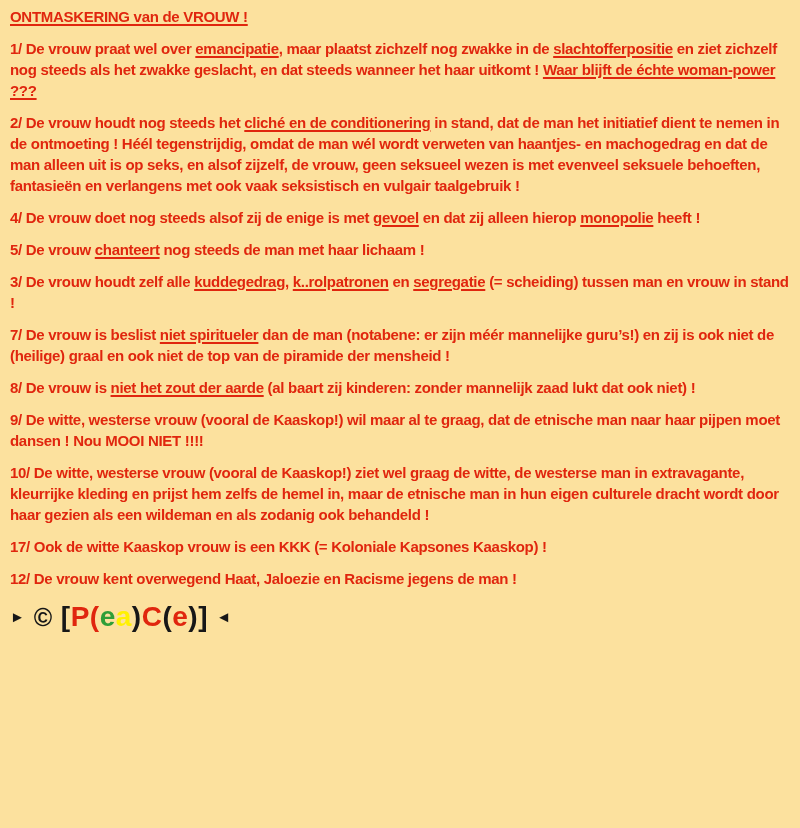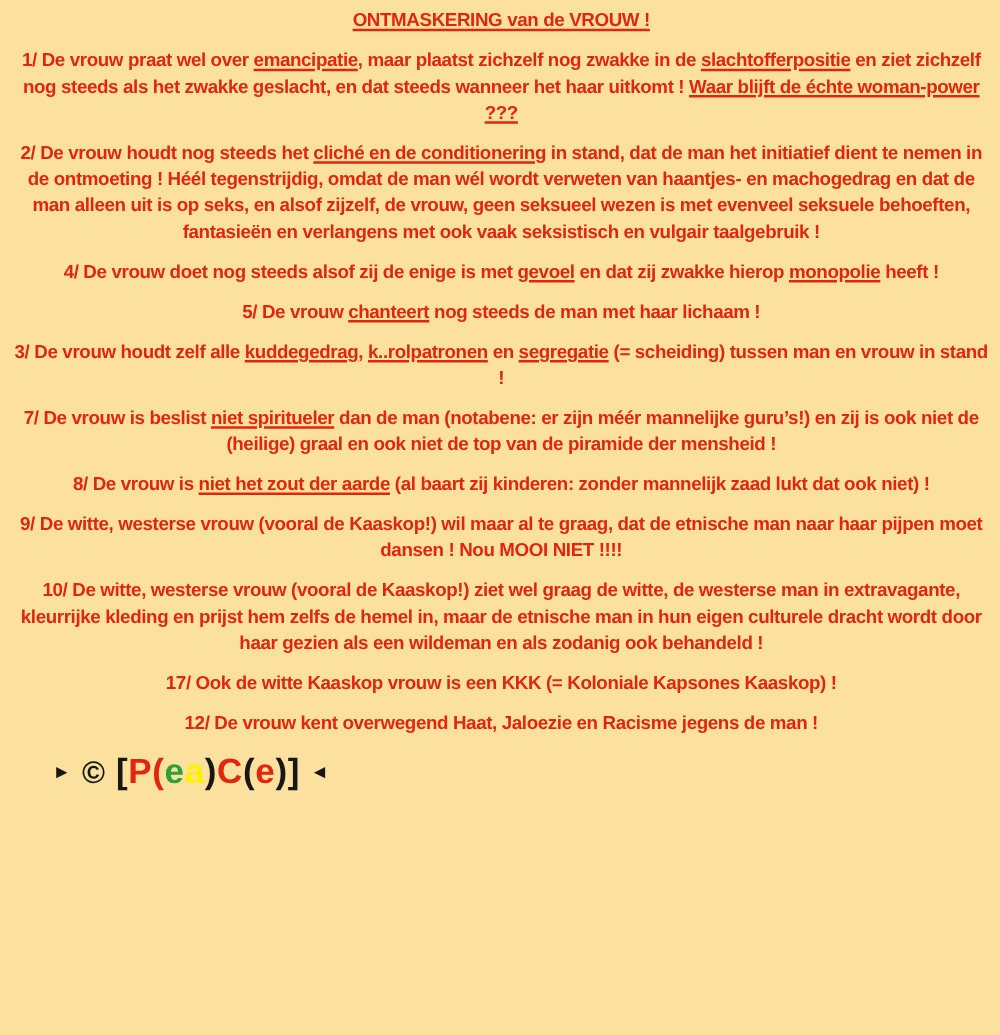--- a/index.html
+++ b/index.html
@@ -12,51 +12,49 @@
     padding: 6px 8px 0 10px;
     font-family: "Liberation Sans", sans-serif;
     font-weight: bold;
     font-size: 15px;
     line-height: 21px;
     letter-spacing: -0.3px;
     color: #E0260E;
   }
   .doc p {
     margin: 0 0 11px 0;
-    text-align: center;
   }
   .ul {
     text-decoration: underline;
     text-decoration-thickness: 2px;
     text-underline-offset: 2px;
   }
   .footer {
     margin-top: 3px;
     font-size: 28px;
     line-height: 34px;
     letter-spacing: 0.5px;
     white-space: pre;
-    margin-left: 32px;
   }
   .footer .tri {
     font-size: 15px;
     vertical-align: 4px;
   }
   .footer .cp {
     font-size: 25px;
   }
 </style>
 </head>
 <body>
 
 <div class="doc">
     <p><span class="ul">ONTMASKERING van de VROUW !</span></p>
     <p><span>1/ De vrouw praat wel over </span><span class="ul">emancipatie</span><span>, maar plaatst zichzelf nog zwakke in de </span><span class="ul">slachtofferpositie</span><span> en ziet zichzelf nog steeds als het zwakke geslacht, en dat steeds wanneer het haar uitkomt ! </span><span class="ul">Waar blijft de échte woman-power ???</span></p>
     <p><span>2/ De vrouw houdt nog steeds het </span><span class="ul">cliché en de conditionering</span><span> in stand, dat de man het initiatief dient te nemen in de ontmoeting ! Héél tegenstrijdig, omdat de man wél wordt verweten van haantjes- en machogedrag en dat de man alleen uit is op seks, en alsof zijzelf, de vrouw, geen seksueel wezen is met evenveel seksuele behoeften, fantasieën en verlangens met ook vaak seksistisch en vulgair taalgebruik !</span></p>
-    <p><span>4/ De vrouw doet nog steeds alsof zij de enige is met </span><span class="ul">gevoel</span><span> en dat zij zwakke hierop </span><span class="ul">monopolie</span><span> heeft !</span></p>
+    <p><span>4/ De vrouw doet nog steeds alsof zij de enige is met </span><span class="ul">gevoel</span><span> en dat zij alleen hierop </span><span class="ul">monopolie</span><span> heeft !</span></p>
     <p><span>5/ De vrouw </span><span class="ul">chanteert</span><span> nog steeds de man met haar lichaam !</span></p>
     <p><span>3/ De vrouw houdt zelf alle </span><span class="ul">kuddegedrag</span><span>, </span><span class="ul">k..rolpatronen</span><span> en </span><span class="ul">segregatie</span><span> (= scheiding) tussen man en vrouw in stand !</span></p>
     <p><span>7/ De vrouw is beslist </span><span class="ul">niet spiritueler</span><span> dan de man (notabene: er zijn méér mannelijke guru’s!) en zij is ook niet de (heilige) graal en ook niet de top van de piramide der mensheid !</span></p>
     <p><span>8/ De vrouw is </span><span class="ul">niet het zout der aarde</span><span> (al baart zij kinderen: zonder mannelijk zaad lukt dat ook niet) !</span></p>
     <p><span>9/ De witte, westerse vrouw (vooral de Kaaskop!) wil maar al te graag, dat de etnische man naar haar pijpen moet dansen ! Nou MOOI NIET !!!!</span></p>
     <p><span>10/ De witte, westerse vrouw (vooral de Kaaskop!) ziet wel graag de witte, de westerse man in extravagante, kleurrijke kleding en prijst hem zelfs de hemel in, maar de etnische man in hun eigen culturele dracht wordt door haar gezien als een wildeman en als zodanig ook behandeld !</span></p>
     <p><span>17/ Ook de witte Kaaskop vrouw is een KKK (= Koloniale Kapsones Kaaskop) !</span></p>
     <p><span>12/ De vrouw kent overwegend Haat, Jaloezie en Racisme jegens de man !</span></p>
   </div>
 <div class="footer"><span class="tri" style="color: rgb(23, 23, 23);">►</span><span style="color: rgb(23, 23, 23);"> </span><span class="cp" style="color: rgb(23, 23, 23);">©</span><span style="color: rgb(23, 23, 23);"> </span><span style="color: rgb(23, 23, 23);">[</span><span style="color: rgb(224, 38, 14);">P</span><span style="color: rgb(224, 38, 14);">(</span><span style="color: rgb(46, 158, 56);">e</span><span style="color: rgb(255, 241, 0);">a</span><span style="color: rgb(23, 23, 23);">)</span><span style="color: rgb(224, 38, 14);">C</span><span style="color: rgb(23, 23, 23);">(</span><span style="color: rgb(224, 38, 14);">e</span><span style="color: rgb(23, 23, 23);">)</span><span style="color: rgb(23, 23, 23);">]</span><span style="color: rgb(23, 23, 23);"> </span><span class="tri" style="color: rgb(23, 23, 23);">◄</span></div>

